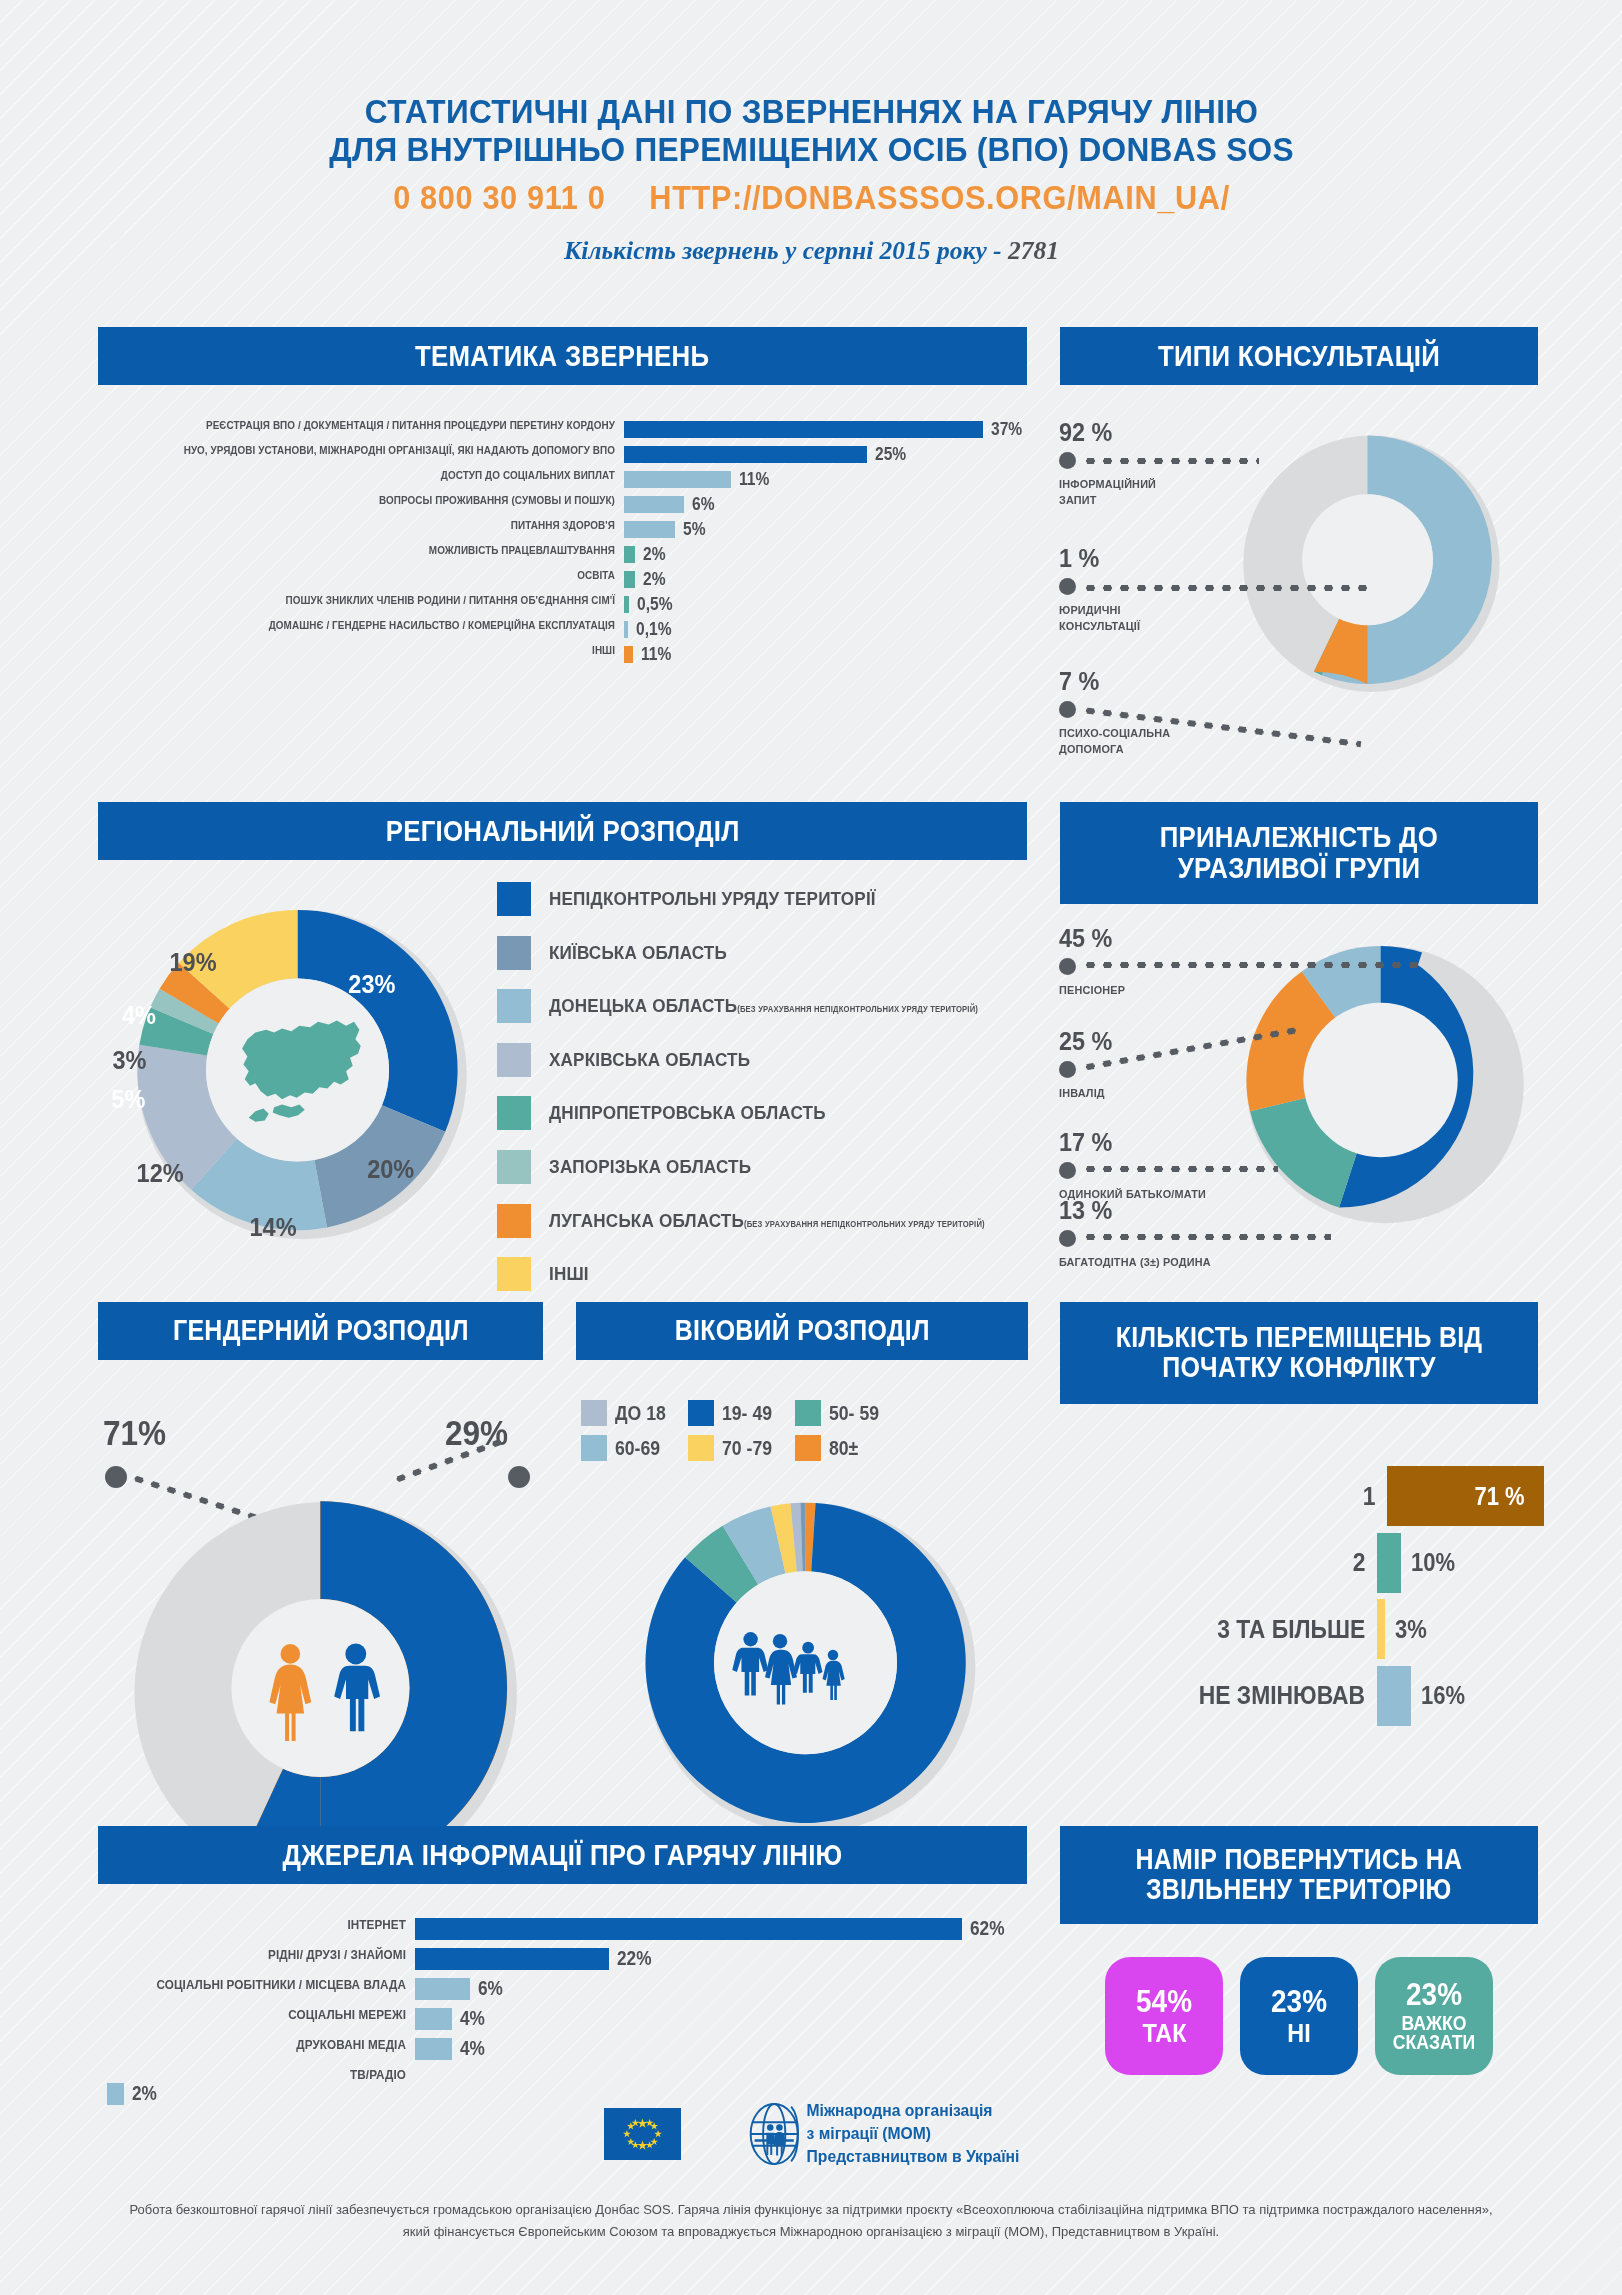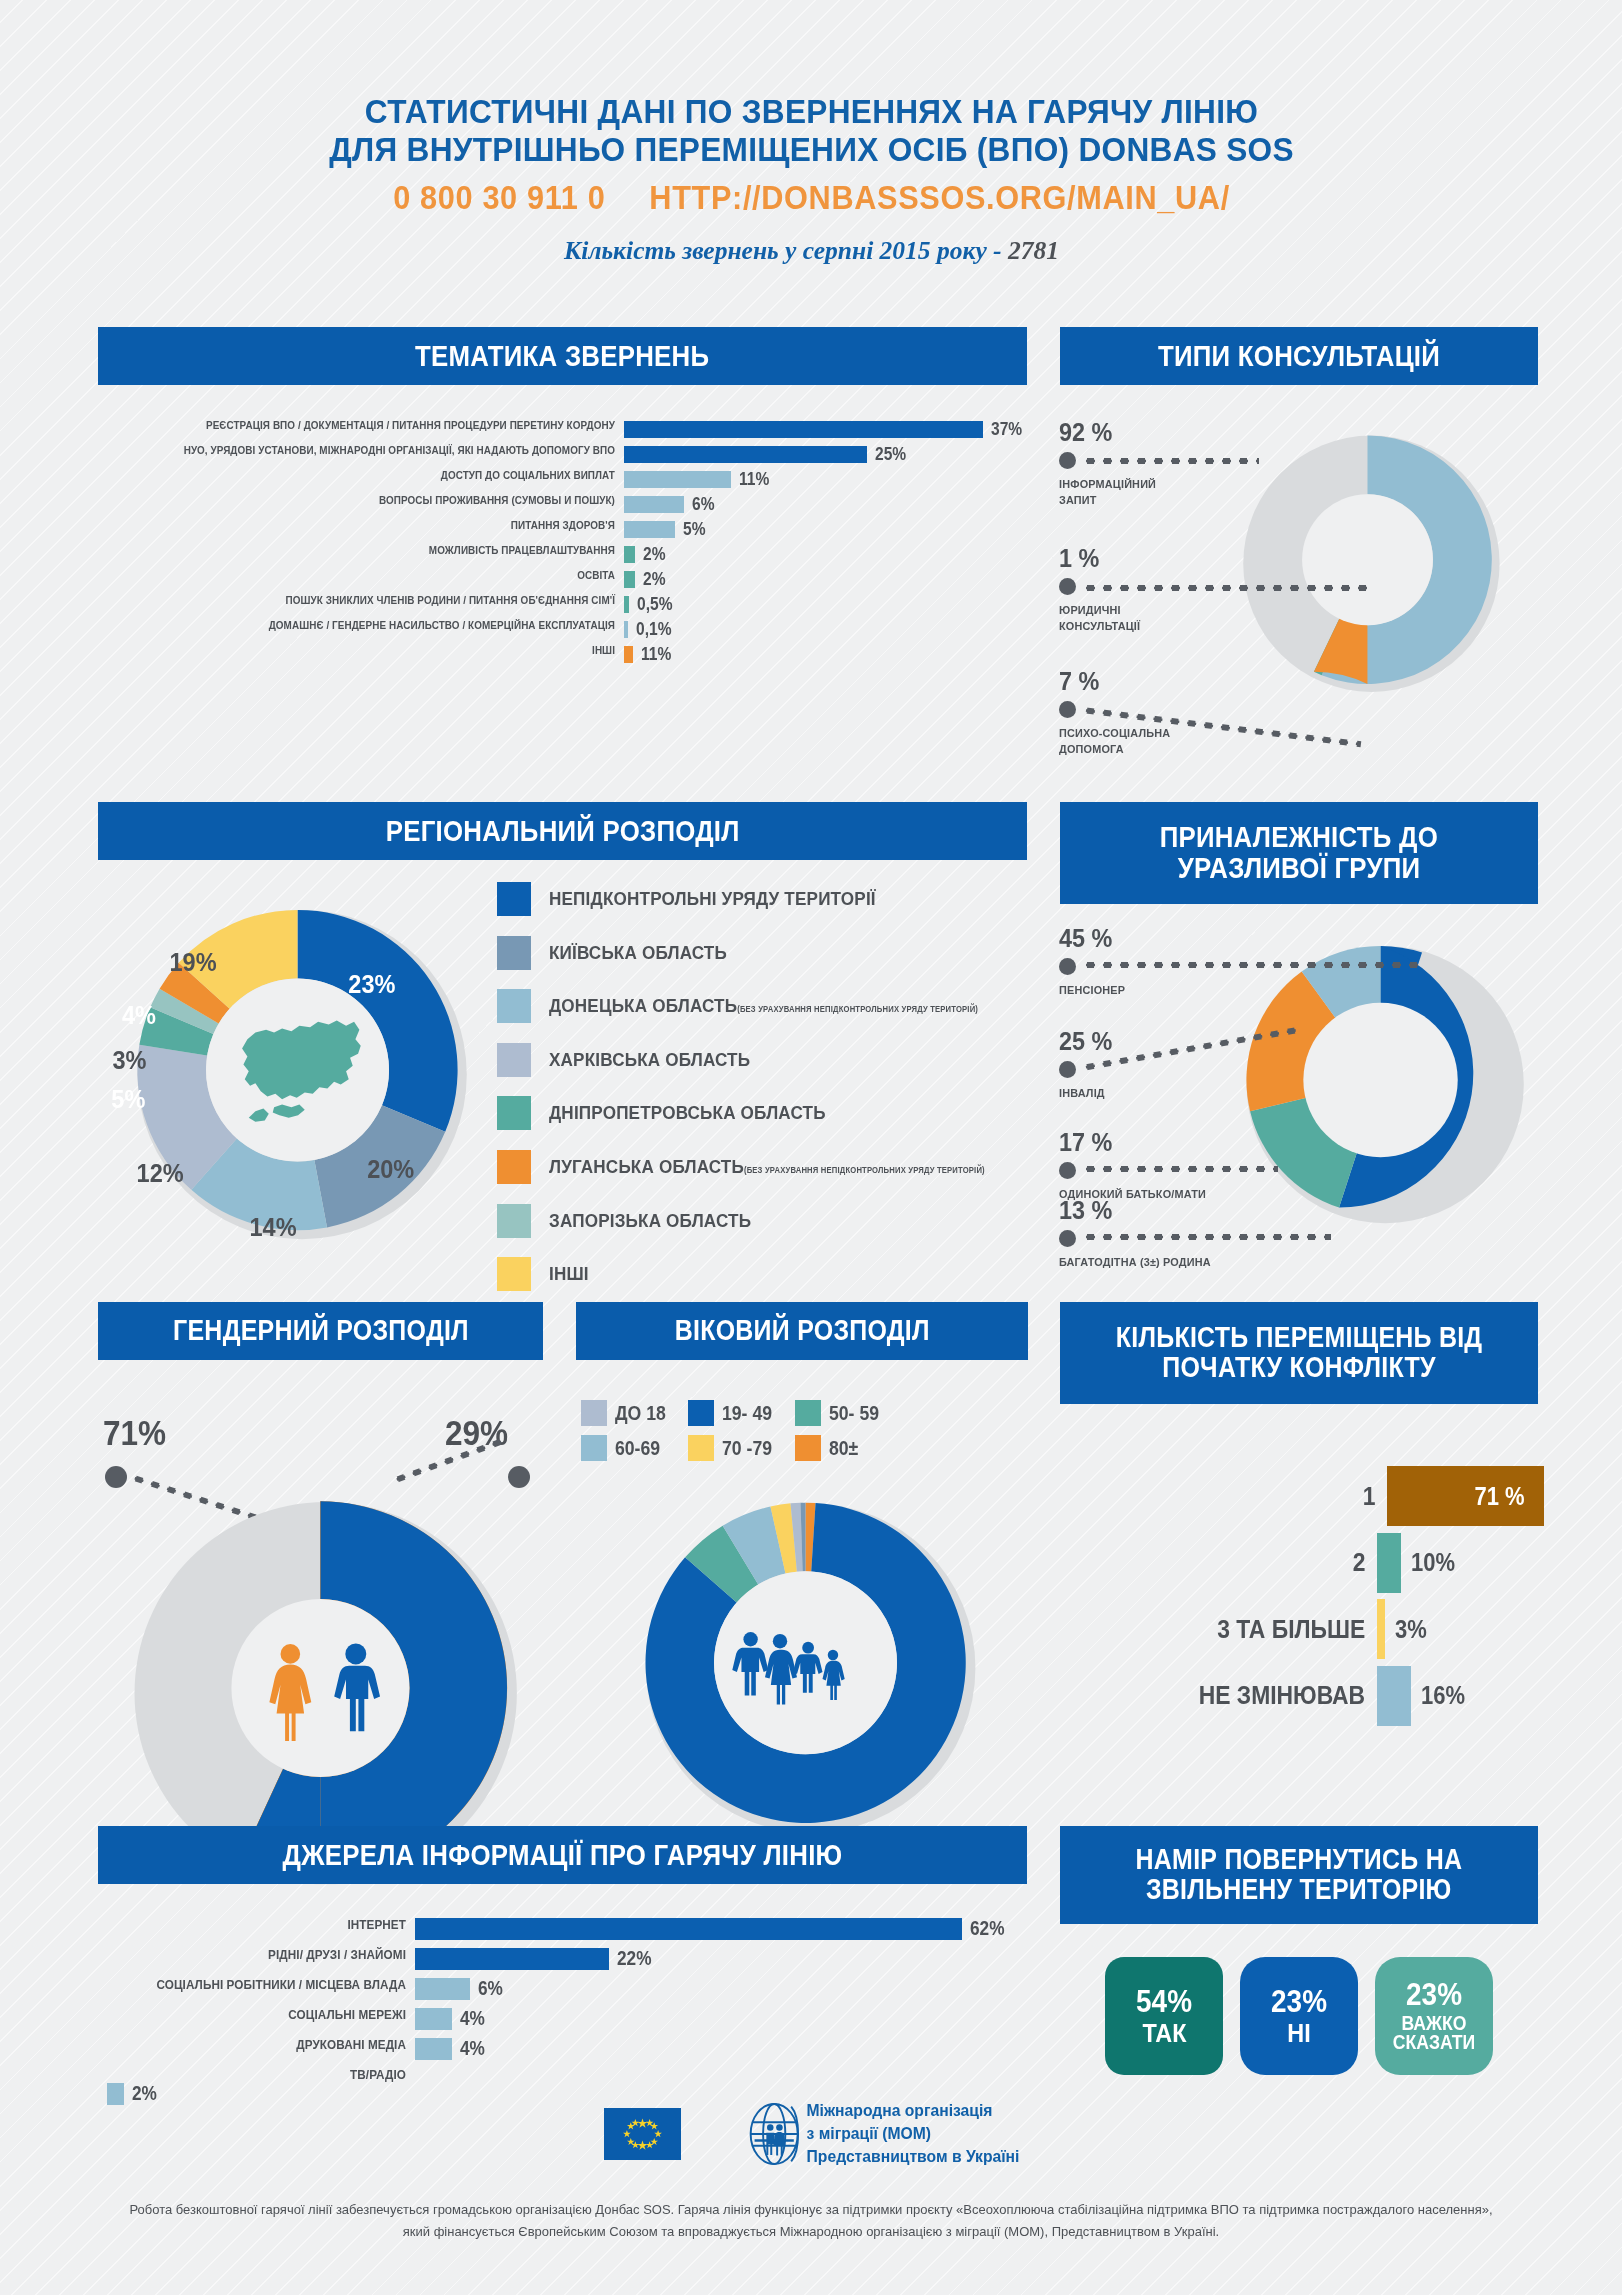--- a/index.html
+++ b/index.html
@@ -305,28 +305,28 @@
     </div>
     <div class="legend-item">
       <div class="legend-sw" style="background:#aebcd0;"></div>
       <div class="legend-tx">ХАРКІВСЬКА ОБЛАСТЬ</div>
     </div>
     <div class="legend-item">
       <div class="legend-sw" style="background:#55ab9f;"></div>
       <div class="legend-tx">ДНІПРОПЕТРОВСЬКА ОБЛАСТЬ</div>
     </div>
     <div class="legend-item">
+      <div class="legend-sw" style="background:#97c4c1;"></div>
+      <div class="legend-tx">ЗАПОРІЗЬКА ОБЛАСТЬ</div>
+    </div>
+    <div class="legend-item">
       <div class="legend-sw" style="background:#ef8f31;"></div>
       <div class="legend-tx">
         <span>ЛУГАНСЬКА ОБЛАСТЬ</span><span class="small">(БЕЗ УРАХУВАННЯ НЕПІДКОНТРОЛЬНИХ УРЯДУ ТЕРИТОРІЙ)</span>
       </div>
-    </div>
-    <div class="legend-item">
-      <div class="legend-sw" style="background:#97c4c1;"></div>
-      <div class="legend-tx">ЗАПОРІЗЬКА ОБЛАСТЬ</div>
     </div>
     <div class="legend-item">
       <div class="legend-sw" style="background:#fad25f;"></div>
       <div class="legend-tx">ІНШІ</div>
     </div>
   </div>
 
   <div class="abs panel-title" style="left:1060px; top:802px; width:478px; height:102px; font-size:30px; flex-direction:column;">
     <span>ПРИНАЛЕЖНІСТЬ ДО</span>
     <span>УРАЗЛИВОЇ ГРУПИ</span>
@@ -556,21 +556,21 @@
         </div>
     </div>
   </div>
 
   <div class="abs panel-title" style="left:1060px; top:1826px; width:478px; height:98px; font-size:29px; flex-direction:column;">
     <span>НАМІР ПОВЕРНУТИСЬ НА</span>
     <span>ЗВІЛЬНЕНУ ТЕРИТОРІЮ</span>
   </div>
 
   <div class="abs intent-wrap" style="left:1060px; top:1957px; width:478px;">
-    <div class="intent-card" style="background:#0f766e;border-radius:19px;">
+    <div class="intent-card" style="background:#d946ef;">
       <div class="p">54%</div>
       <div class="t">ТАК</div>
     </div>
     <div class="intent-card" style="background:#0b5fb0;">
       <div class="p">23%</div>
       <div class="t">НІ</div>
     </div>
     <div class="intent-card" style="background:#55ab9f;">
       <div class="p">23%</div>
       <div class="t two">ВАЖКО СКАЗАТИ</div>

